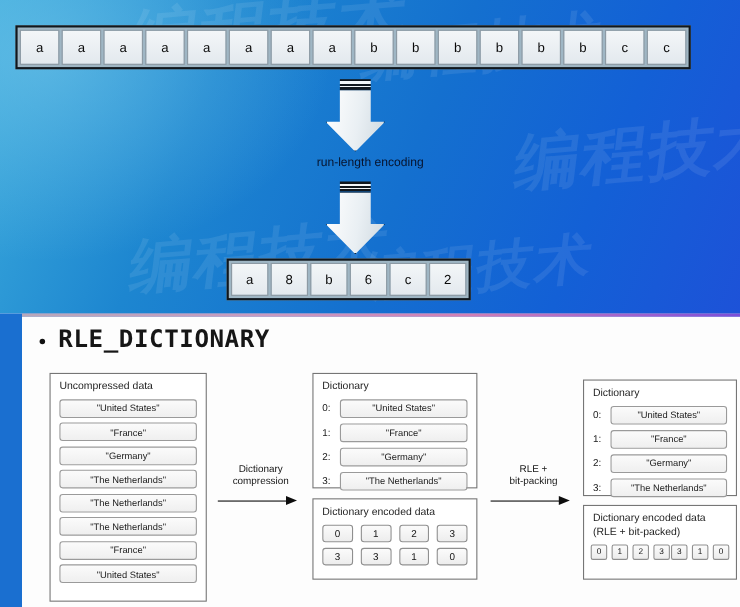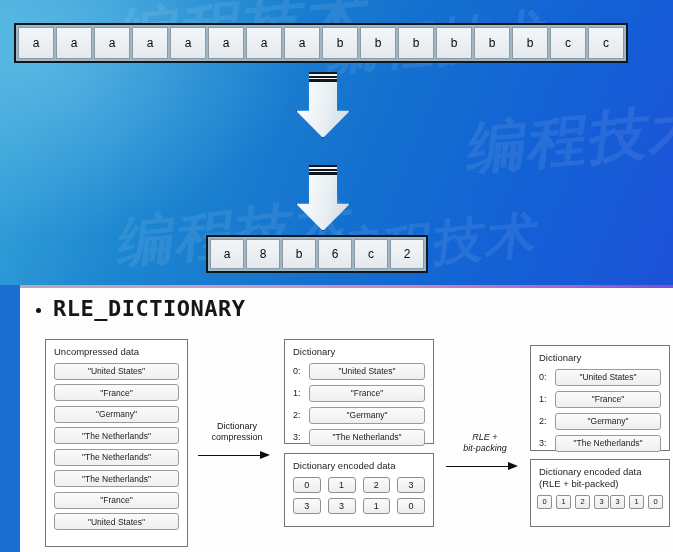--- a/index.html
+++ b/index.html
@@ -212,21 +212,21 @@
   .proc-arrow .line::after {
     content: "";
     position: absolute;
     left: 68px; top: 0.5px;
     width: 0; height: 0;
     border-left: 10px solid #0d0d0d;
     border-top: 4.5px solid transparent;
     border-bottom: 4.5px solid transparent;
   }
   .arrow-dict { left: 172px; top: 88px; }
-  .arrow-rle  { left: 420px; top: 99px; font-style: italic; }
+  .arrow-rle  { left: 420px; top: 88px; }
 
   
   .box-dict-mid { left: 264px; top: 6px; width: 150px; height: 105px; }
   .box-enc-mid  { left: 264px; top: 120px; width: 150px; height: 74px; }
 
   .kv-list { padding: 0 8px; display: flex; flex-direction: column; gap: 5px; }
   .kv-row { display: flex; align-items: center; gap: 6px; }
   .kv-key { font-size: 9px; color: #1a1a1a; width: 10px; }
   .kv-row .pill { flex: 1; }
 
@@ -311,20 +311,21 @@
         <div class="cell">b</div>
         <div class="cell">c</div>
         <div class="cell">c</div>
       </div>
 
     <div class="fat-arrow arrow-1">
       <div class="cap"></div>
       <div class="body"></div>
     </div>
 
+    <div class="rle-label">run-length encoding</div>
 
     <div class="fat-arrow arrow-2">
       <div class="cap"></div>
       <div class="body"></div>
     </div>
 
     <div class="cell-row output-row" id="output-row">
         <div class="cell">a</div>
         <div class="cell">8</div>
         <div class="cell">b</div>

